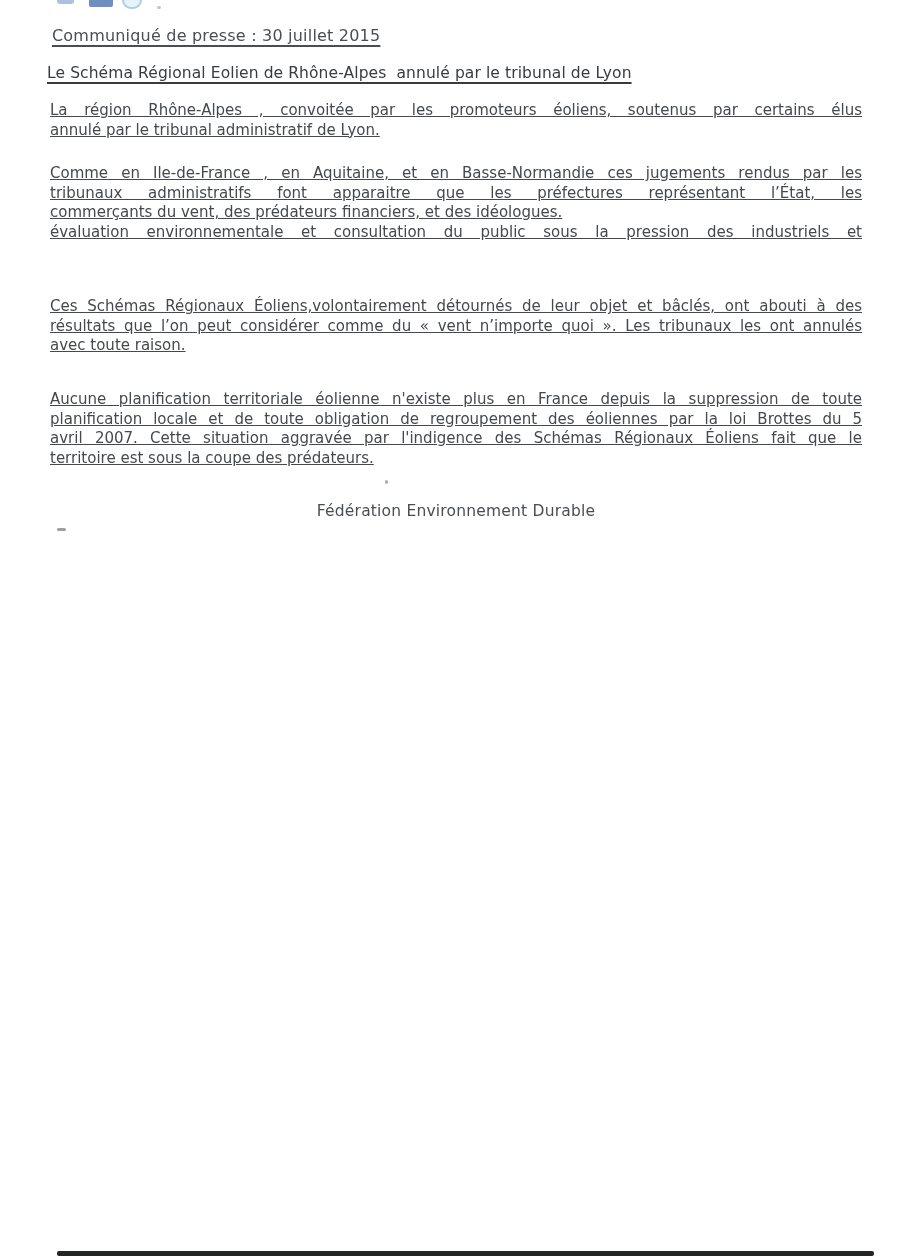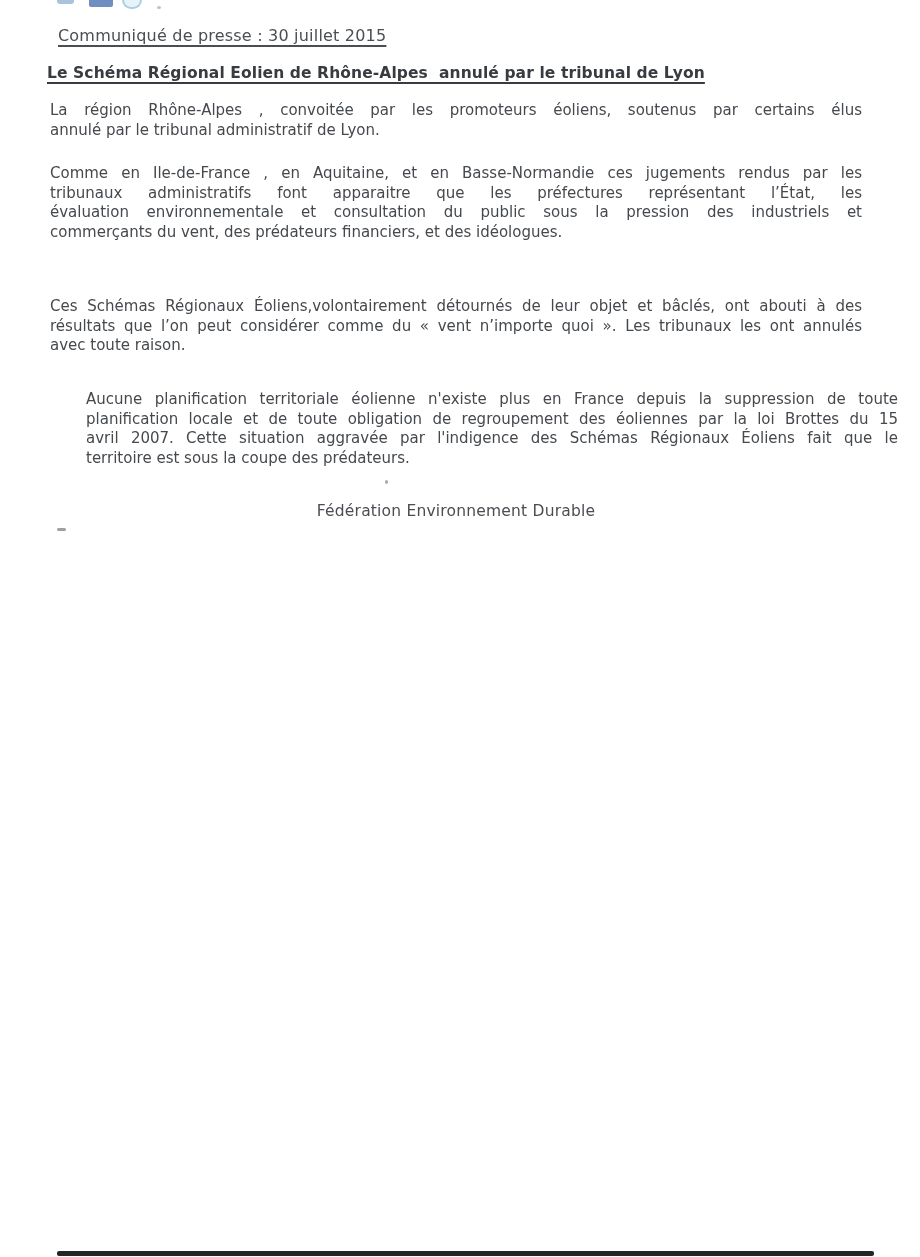--- a/index.html
+++ b/index.html
@@ -28,50 +28,50 @@
   .doc {
     position: absolute;
     left: 50px;
     top: 0;
     width: 812px;
   }
   .block { position: absolute; left: 0; width: 100%; }
 
   .date-line {
     top: 26px;
-    left: 8px;
+    left: 2px;
     width: auto;
     font-size: 16px;
     color: #4a4e53;
     text-decoration: underline;
     text-decoration-thickness: 1.5px;
     text-underline-offset: 4px;
     letter-spacing: 0.2px;
   }
 
   .doc-title {
     top: 64px;
     left: -3px;
     font-size: 15.5px;
-    font-weight: bold;
+    font-weight: normal;
     color: #383c40;
     text-decoration: underline;
     text-decoration-thickness: 1.6px;
     text-underline-offset: 4px;
     white-space: pre-wrap;
     letter-spacing: 0.1px;
   }
 
   .para { position: absolute; left: 0; width: 100%; font-size: 15px; line-height: 19.5px; }
   .para-0 { top: 101px; }
   .para-1 { top: 164px; }
   .para-2 { top: 297px; }
-  .para-3 { top: 390px; margin-left: 36px; }
+  .para-3 { top: 390px; }
 
-  .line { text-align: justify; text-align-last: justify; }
+  .line { text-align: justify; text-align-last: justify; text-decoration: underline; }
   .line.last { text-align-last: left; }
 
   .sup {
     font-size: 11px;
     position: relative;
     top: -5px;
     letter-spacing: 1px;
   }
 
   .signature {
@@ -111,31 +111,31 @@
   <div class="block doc-title">Le Schéma Régional Eolien de Rhône-Alpes  annulé par le tribunal de Lyon</div>
 
   <div class="block signature">Fédération Environnement Durable</div>
 <div class="para para-0">
       <div class="line">La région Rhône-Alpes , convoitée par les promoteurs éoliens, soutenus par certains élus</div>
       <div class="line last">annulé par le tribunal administratif de Lyon.</div>
     </div>
     <div class="para para-1">
       <div class="line">Comme en Ile-de-France , en Aquitaine, et en Basse-Normandie ces jugements rendus par les</div>
       <div class="line">tribunaux administratifs font apparaitre que les préfectures représentant l’État, les</div>
+      <div class="line last">commerçants du vent, des prédateurs financiers, et des idéologues.</div>
       <div class="line">évaluation environnementale et consultation du public sous la pression des industriels et</div>
-      <div class="line last">commerçants du vent, des prédateurs financiers, et des idéologues.</div>
     </div>
     <div class="para para-2">
       <div class="line">Ces Schémas Régionaux Éoliens,volontairement détournés de leur objet et bâclés, ont abouti à des</div>
       <div class="line">résultats que l’on peut considérer comme du « vent n’importe quoi ». Les tribunaux les ont annulés</div>
       <div class="line last">avec toute raison.</div>
     </div>
     <div class="para para-3">
       <div class="line">Aucune planification territoriale éolienne n'existe plus en France depuis la suppression de toute</div>
-      <div class="line">planification locale et de toute obligation de regroupement des éoliennes par la loi Brottes du 15</div>
+      <div class="line">planification locale et de toute obligation de regroupement des éoliennes par la loi Brottes du 5</div>
       <div class="line">avril 2007. Cette situation aggravée par l'indigence des Schémas Régionaux Éoliens fait que le</div>
       <div class="line last">territoire est sous la coupe des prédateurs.</div>
     </div>
   </div>
 
 <div class="speck-mid"></div>
 <div class="speck-sig"></div>
 <div class="scan-bar"></div>
 
 </body></html>

